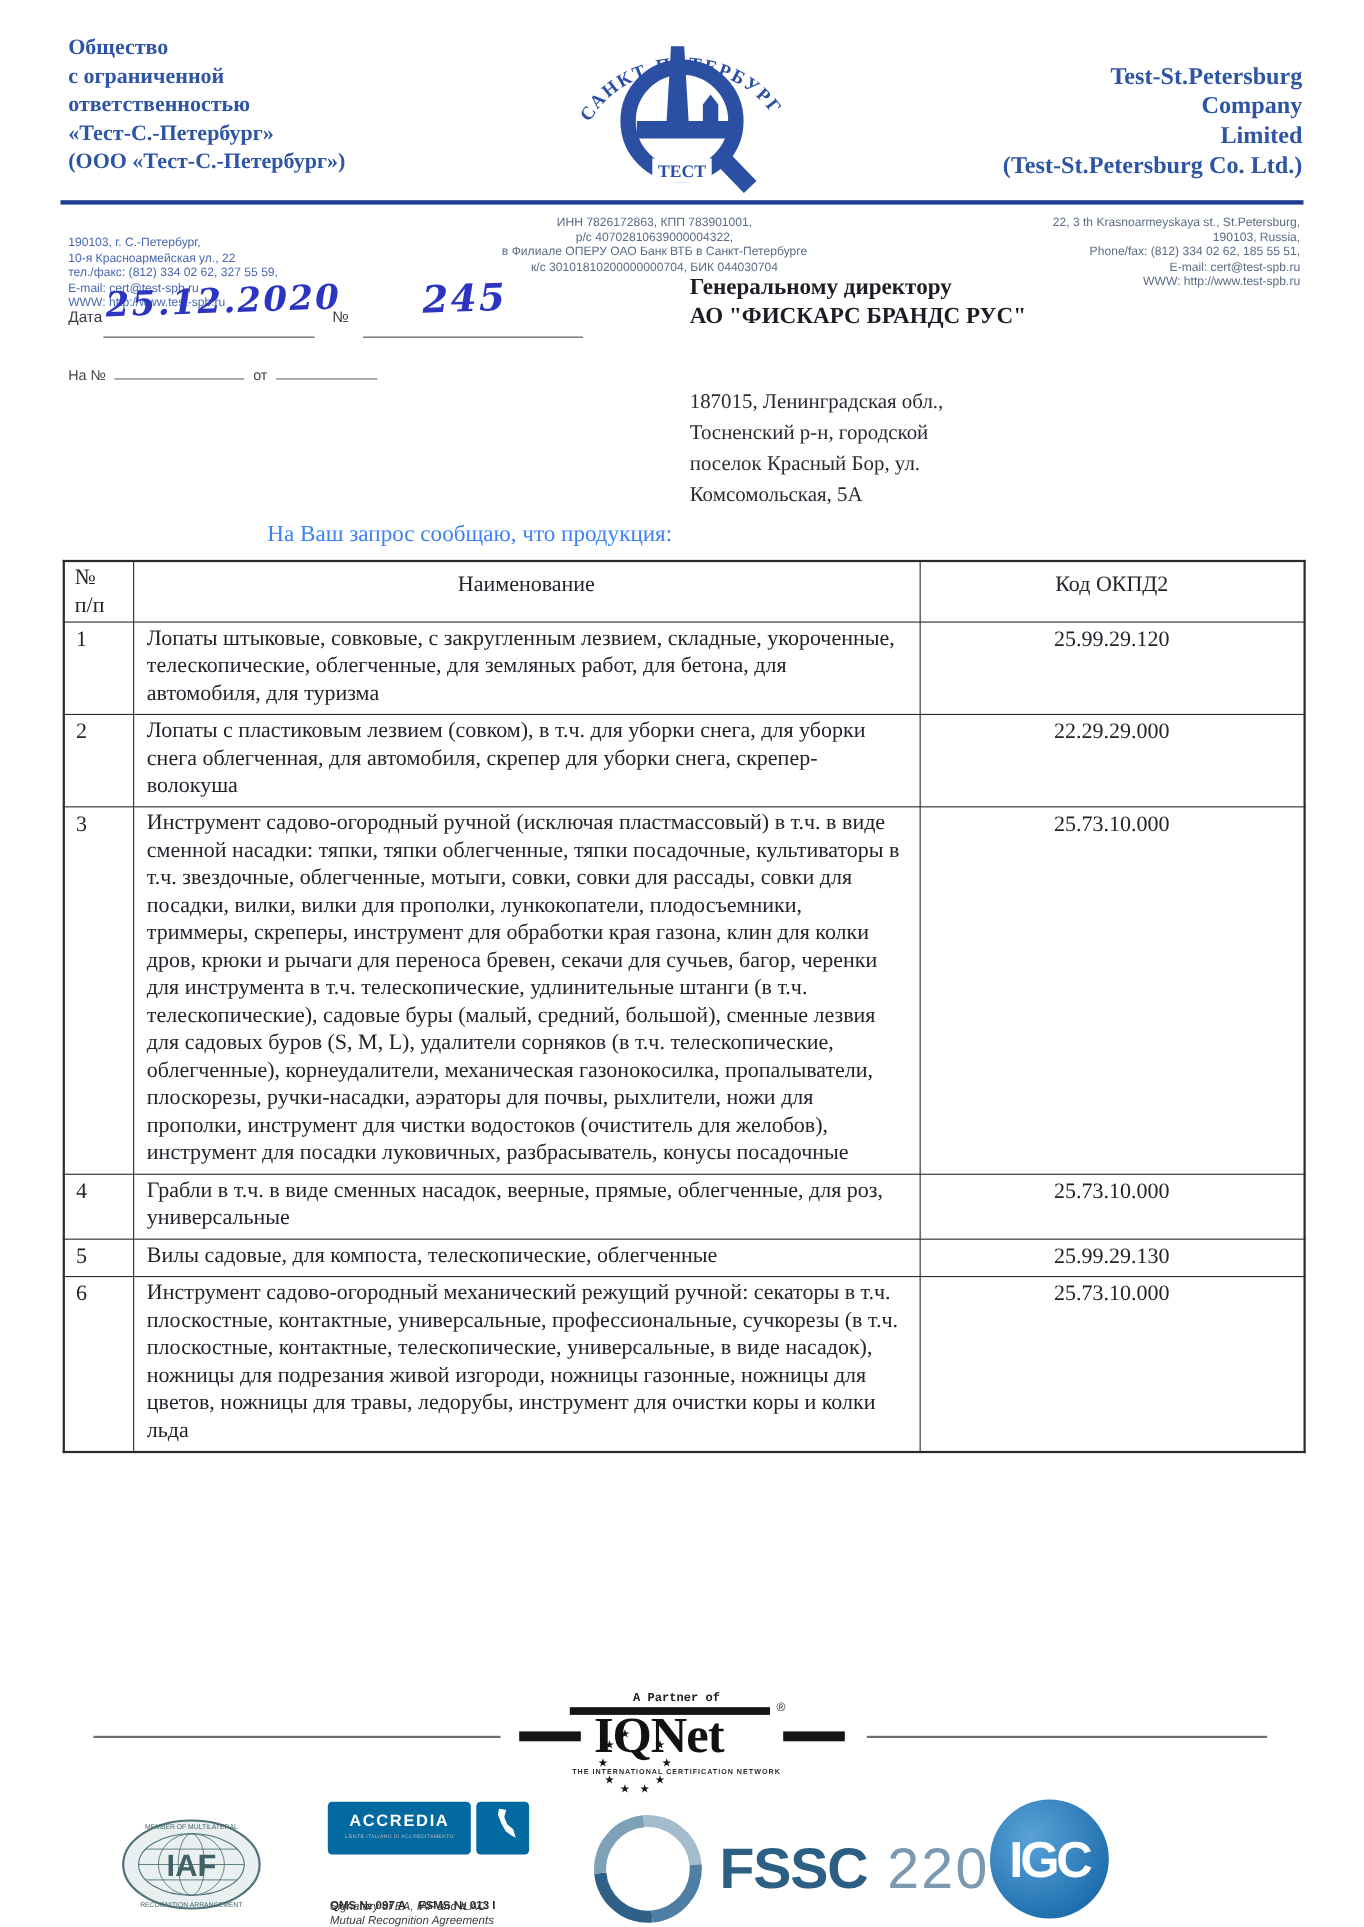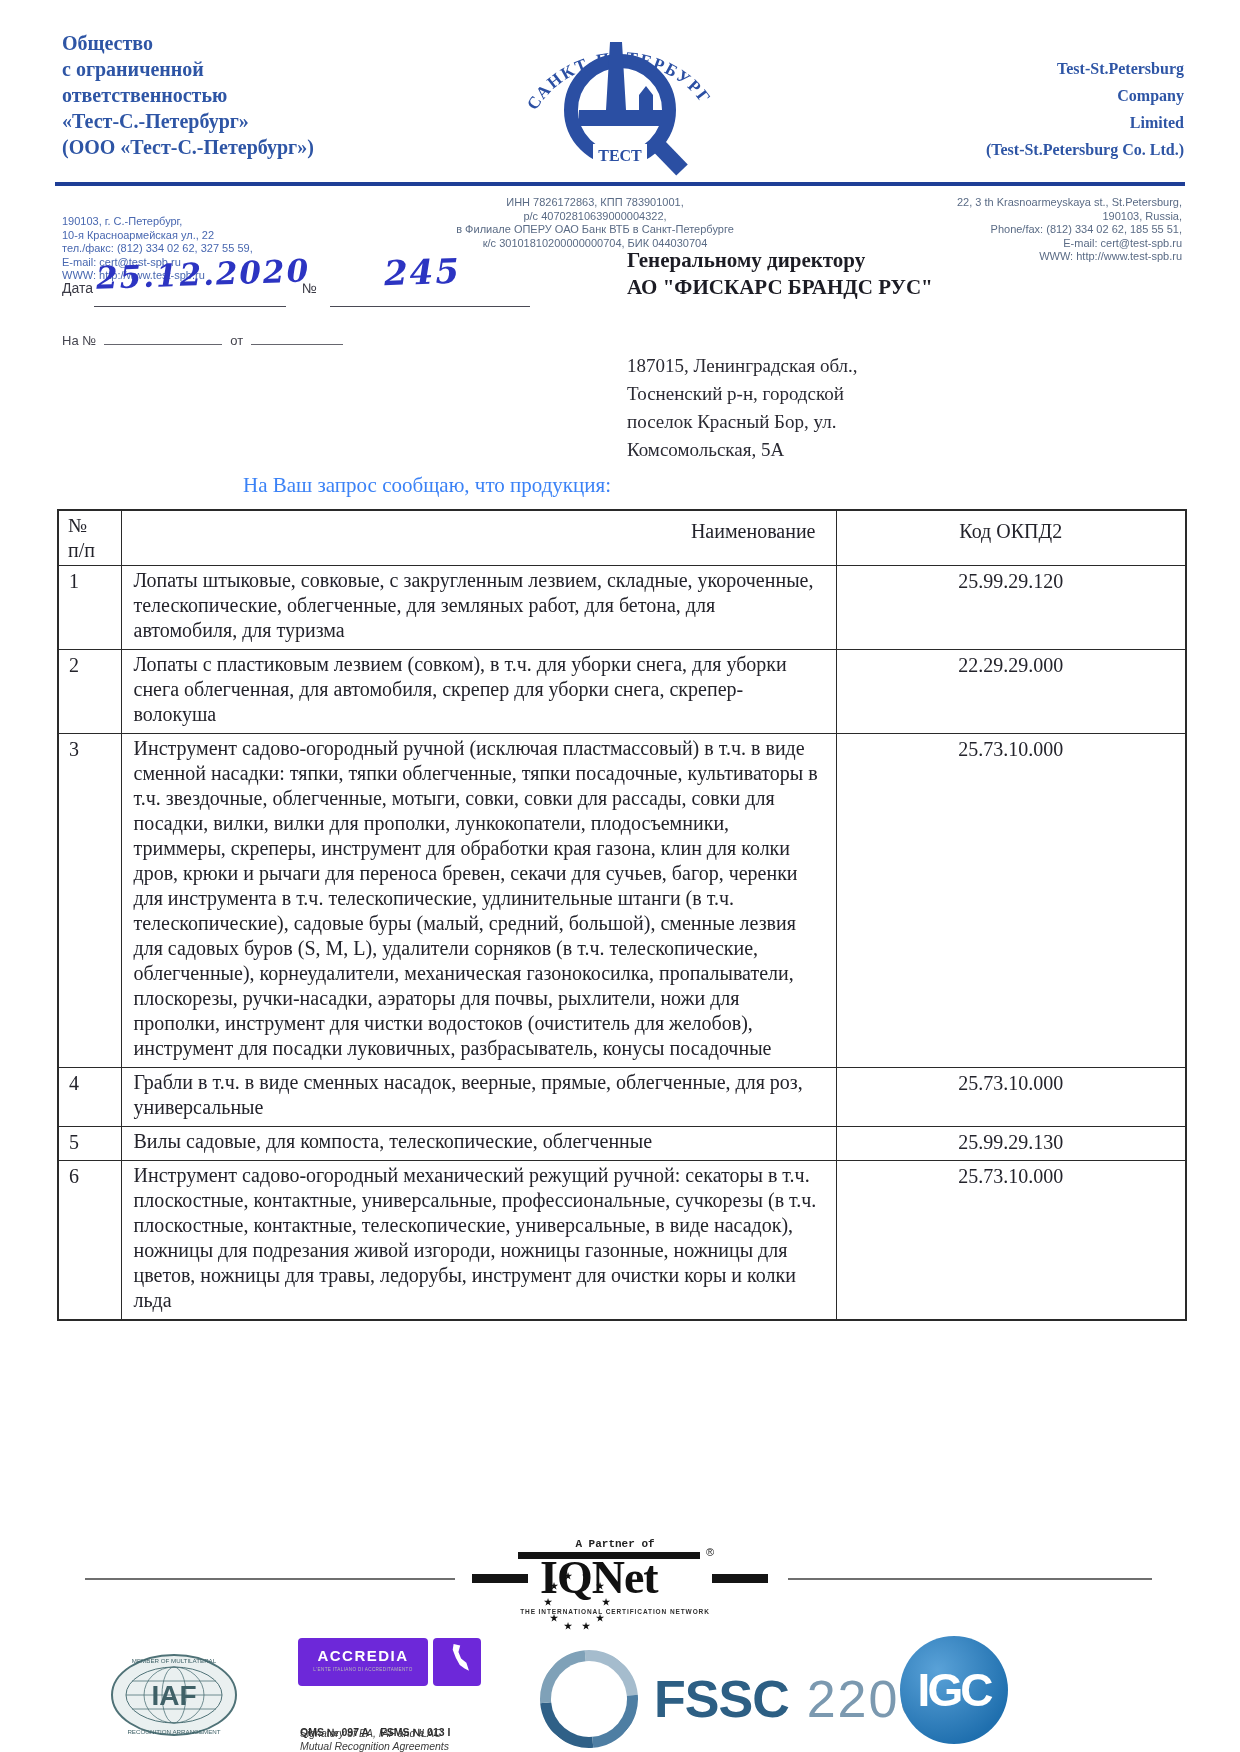--- a/index.html
+++ b/index.html
@@ -4,21 +4,21 @@
 <style>
   html,body{margin:0;padding:0;}
   body{
     width:1240px;height:1752px;background:#ffffff;position:relative;
     font-family:"Liberation Serif",serif;color:#23232b;overflow:hidden;
   }
   
   .company-left{position:absolute;left:62px;top:30px;color:#2e55a5;font-weight:bold;
     font-size:20px;line-height:26px;}
   .company-right{position:absolute;right:56px;top:55px;text-align:right;color:#2e55a5;
-    font-weight:bold;font-size:16px;line-height:27px;}
+    font-weight:bold;font-size:22px;line-height:27px;}
   .logo-wrap{position:absolute;left:505px;top:12px;width:230px;height:170px;}
   .rule{position:absolute;left:55px;top:182px;width:1130px;height:4px;background:#1e3e96;}
   .contact{font-family:"Liberation Sans",sans-serif;font-size:11px;line-height:13.5px;}
   .contact-left{position:absolute;left:62px;top:191px;color:#4867b0;margin-top:24px;}
   .contact-center{position:absolute;left:365px;top:196px;width:460px;text-align:center;color:#5a6b85;}
   .contact-right{position:absolute;right:58px;top:196px;text-align:right;color:#5a6b85;}
   
   .form-row{position:absolute;left:62px;top:262px;width:520px;height:62px;text-align:right;}
   .form-label{position:absolute;font-family:"Liberation Sans",sans-serif;font-size:14px;color:#3a3a45;}
   .ink{position:absolute;font-style:italic;font-weight:bold;color:#2c34c2;
@@ -32,21 +32,21 @@
     line-height:27px;color:#1c1c24;}
   .recipient-address{position:absolute;left:627px;top:352px;font-size:19px;line-height:28px;color:#2a2a33;}
   .intro{position:absolute;left:243px;top:473px;font-size:21px;color:#3b82f6;}
   
   table.okpd{position:absolute;left:57px;top:509px;width:1128px;border-collapse:collapse;
     border:2px solid #2a2a2a;table-layout:fixed;}
   table.okpd td,table.okpd th{border:1.5px solid #2a2a2a;vertical-align:top;
     font-size:20px;line-height:25px;font-weight:normal;color:#23232b;}
   col.c-num{width:63px;}col.c-name{width:715px;}col.c-code{width:350px;}
   th.h-num{text-align:left;padding:2px 4px 2px 9px;}
-  th.h-name{text-align:right;padding:8px 20px;}
+  th.h-name{text-align:center;padding:8px 20px;}
   th.h-code{text-align:center;padding:8px 4px;}
   td.t-num{padding:3px 4px 3px 10px;}
   td.t-name{padding:2px 16px 6px 12px;text-align:left;}
   td.t-code{padding:3px 4px;text-align:center;}
   
   .partner-label{position:absolute;left:515px;top:1538px;width:200px;text-align:center;
     font-family:Liberation Mono, monospace;font-weight:bold;font-size:11px;color:#222;}
   .iqnet{position:absolute;left:0;top:1550px;width:1240px;height:72px;}
   .iqnet-topbar{position:absolute;left:518px;top:2px;width:182px;height:7px;background:#141414;}
   .iqnet-reg{position:absolute;left:706px;top:-4px;font-family:"Liberation Sans",sans-serif;
@@ -58,21 +58,21 @@
   .iqnet-word{position:absolute;left:540px;top:6px;width:168px;height:48px;
     font-family:"Liberation Serif",serif;font-weight:bold;font-size:46px;line-height:44px;
     color:#111;letter-spacing:-1px;}
   .iqnet-word .star{position:absolute;font-size:9px;color:#111;letter-spacing:0;}
   .iqnet-sub{position:absolute;left:505px;top:58px;width:220px;text-align:center;
     font-family:"Liberation Sans",sans-serif;font-weight:bold;font-size:6.5px;
     letter-spacing:0.14em;color:#2e2e2e;}
   
   .iaf-wrap{position:absolute;left:106px;top:1650px;}
   .accredia{position:absolute;left:298px;top:1638px;display:flex;gap:5px;}
-  .acc-box{background:#6d28d9;border-radius:4px;height:48px;}
+  .acc-box{background:#0369a1;border-radius:4px;height:48px;}
   .acc-main{width:130px;text-align:center;padding-top:9px;box-sizing:border-box;}
   .acc-name{color:#fff;font-family:"Liberation Sans",sans-serif;font-weight:bold;
     font-size:15px;letter-spacing:1.5px;}
   .acc-sub{color:#b9b9b9;font-family:"Liberation Sans",sans-serif;font-size:4.6px;
     letter-spacing:0.08em;margin-top:3px;}
   .acc-italy-box{width:48px;position:relative;}
   .acc-italy{position:absolute;left:14px;top:6px;width:22px;height:36px;background:#fff;
     clip-path:polygon(30% 0,60% 4%,52% 22%,64% 40%,88% 52%,100% 74%,80% 68%,58% 58%,40% 38%,26% 16%);}
   .acc-certs{position:absolute;left:300px;top:1697px;font-family:"Liberation Sans",sans-serif;
     font-weight:bold;font-size:10.5px;line-height:14px;color:#2b2b2b;white-space:pre;}

